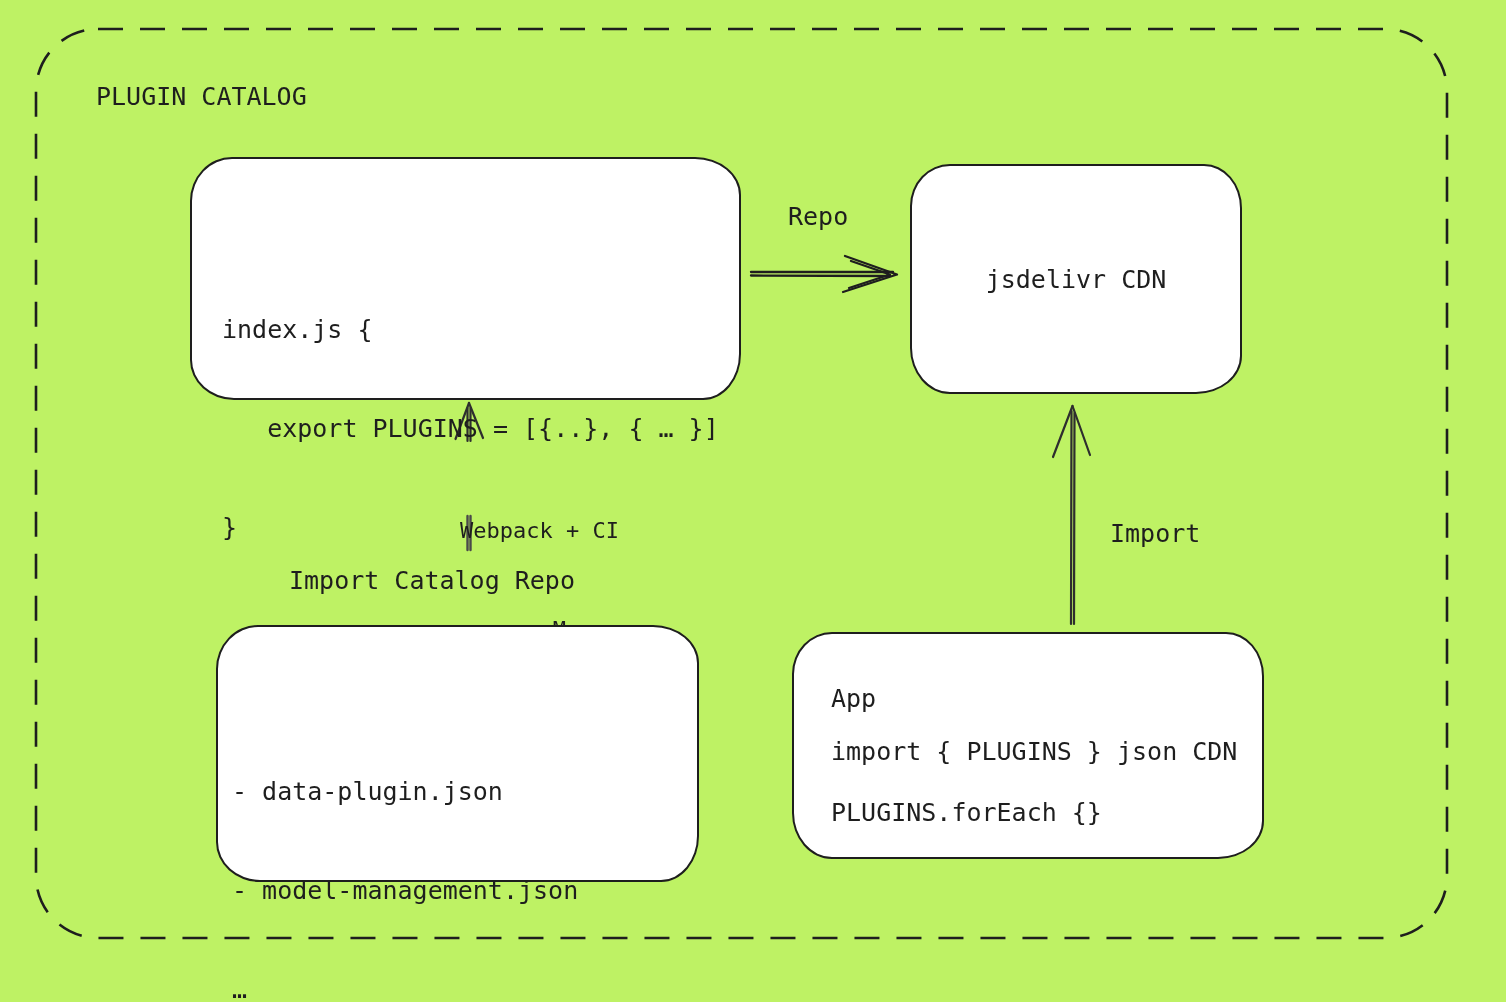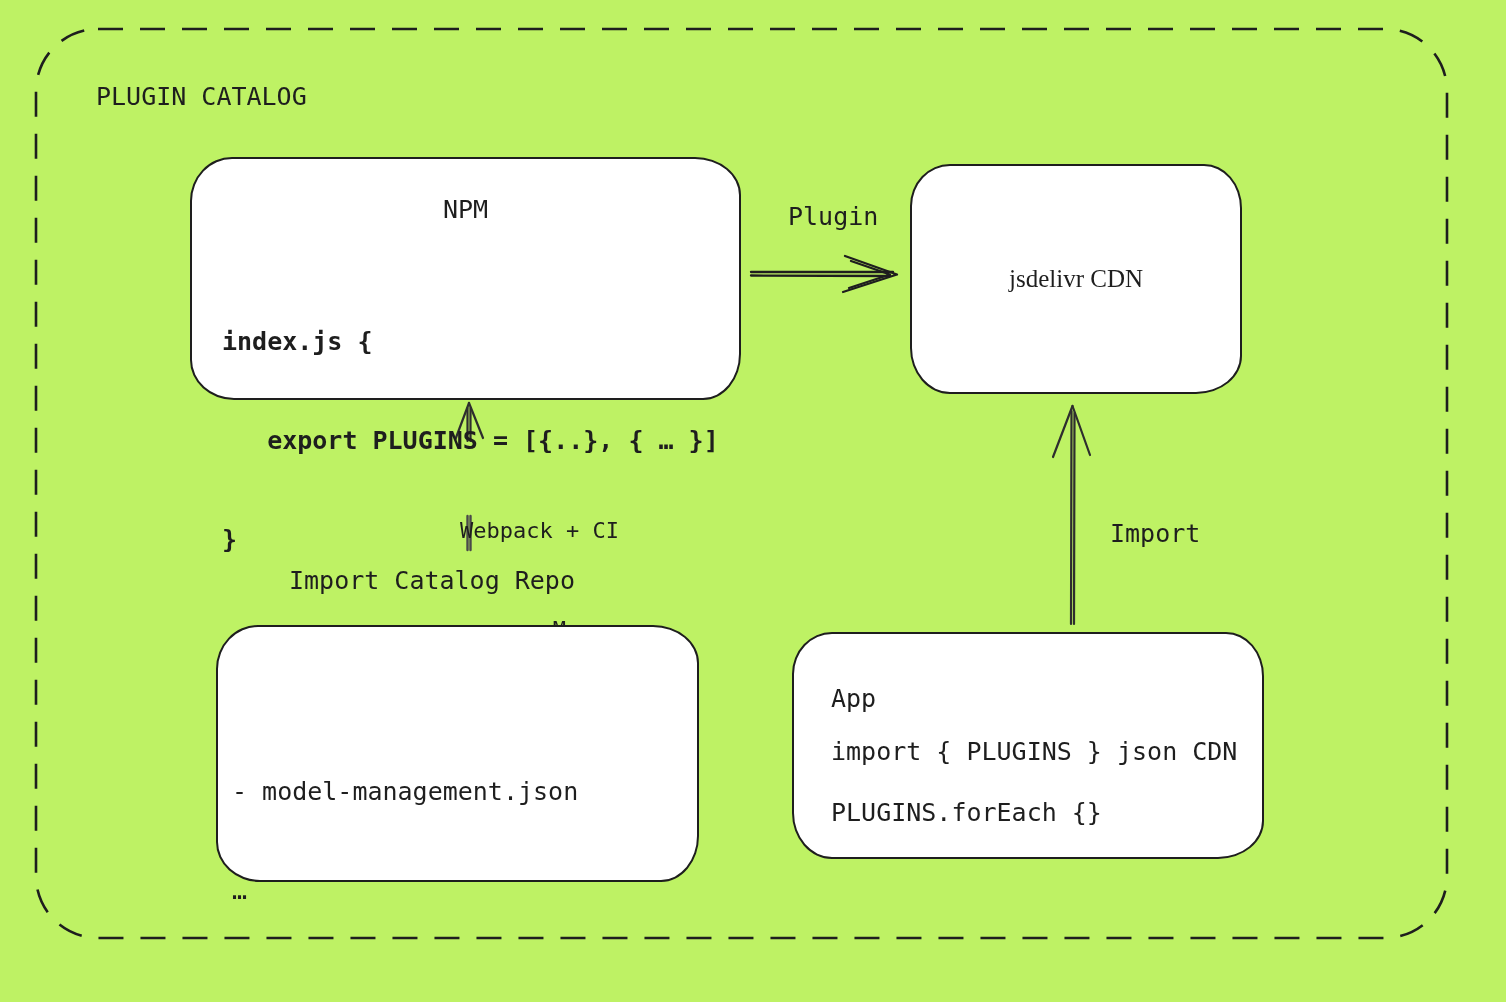--- a/index.html
+++ b/index.html
@@ -45,21 +45,20 @@
     white-space: pre;
   }
   .cdn-center {
     display: flex;
     align-items: center;
     justify-content: center;
     width: 100%;
     height: 100%;
     font-size: 25px;
     white-space: pre;
-    font-family: Liberation Serif, serif;
   }
   .code {
     position: absolute;
     font-size: 25px;
     line-height: 33px;
     white-space: pre;
   }
   .center-label {
     position: absolute;
     text-align: right;
@@ -102,43 +101,43 @@
       <path d="M1071 624 L1071.5 411"></path>
       <path d="M1074 624 L1074.5 413"></path>
       <path d="M1072.5 406 L1053 457"></path>
       <path d="M1072.5 406 L1090 455"></path>
     </g>
   </svg>
 
   <div class="txt" style="left:96px; top:80px;">PLUGIN CATALOG</div>
 
   <div class="node r1" style="left:190px; top:157px; width:551px; height:243px;">
-    <div class="node-title-center" style="top:36px;">NPM</div>
-    <div class="code" style="left:30px; top:100px;font-weight:bold;">
+    <div class="code" style="left:30px; top:88px;">
       <div>index.js {</div>
       <div>   export PLUGINS = [{..}, { … }]</div>
       <div>}</div>
     </div>
   </div>
 
-  <div class="txt" style="left:788px; top:200px;">Plugin</div>
+  <div class="txt" style="left:788px; top:200px;">Repo</div>
 
   <div class="node r2" style="left:910px; top:164px; width:332px; height:230px;">
     <div class="cdn-center">jsdelivr CDN</div>
   </div>
 
   <div class="center-label" style="left:319px; top:448px; width:300px;">
     <div>Webpack + CI</div>
     <div>onMerge</div>
   </div>
 
   <div class="txt" style="left:289px; top:564px;">Import Catalog Repo</div>
 
   <div class="node r1" style="left:216px; top:625px; width:483px; height:257px;">
     <div class="code" style="left:14px; top:82px;">
+      <div>- data-plugin.json</div>
       <div>- model-management.json</div>
       <div>…</div>
     </div>
   </div>
 
   <div class="txt" style="left:1110px; top:517px;">Import</div>
 
   <div class="node r2" style="left:792px; top:632px; width:472px; height:227px;">
     <div class="code" style="left:37px; top:48px;">App</div>
     <div class="code" style="left:37px; top:101px;">import { PLUGINS } json CDN</div>

